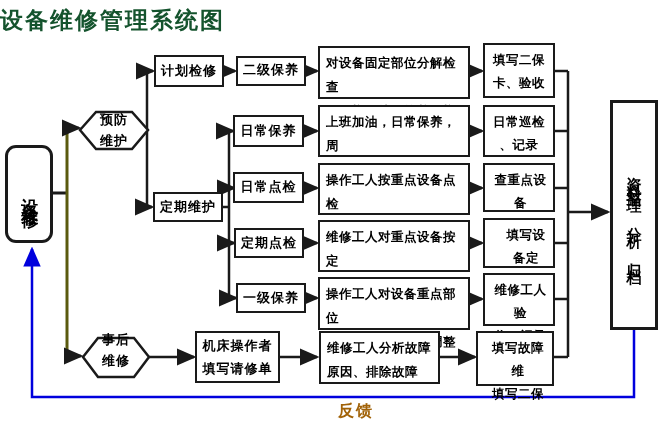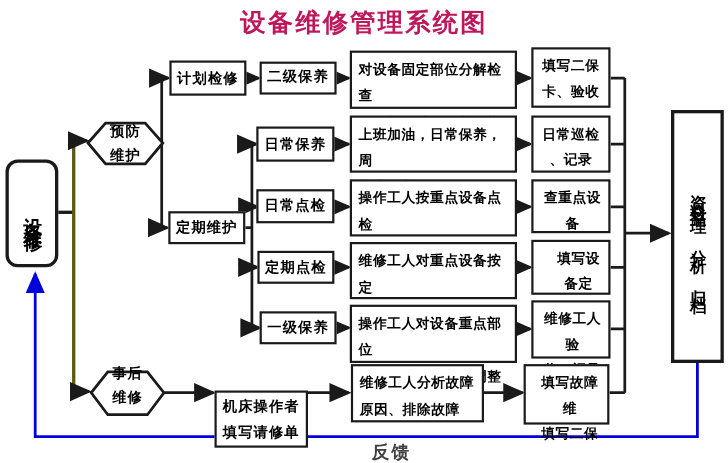--- a/index.html
+++ b/index.html
@@ -27,26 +27,26 @@
   .vert{
     writing-mode:vertical-rl;text-orientation:upright;
     border-width:3px;
   }
   .hex{
     position:absolute;display:flex;align-items:center;justify-content:center;
     color:#000;font-weight:bold;font-size:13px;text-align:right;
     white-space:pre-line;line-height:1.55;letter-spacing:1px;
   }
   #title{
-    position:absolute;left:0;top:5px;width:662px;text-align:center;
-    font-size:23px;font-weight:bold;color:#be185d;letter-spacing:2px;
+    position:absolute;left:0;top:5px;width:662px;text-align:left;
+    font-size:23px;font-weight:bold;color:#14532d;letter-spacing:2px;
   }
   #feedback-label{
     position:absolute;left:338px;top:401px;width:60px;
-    color:#404040;font-weight:bold;font-size:16px;letter-spacing:2px;
+    color:#a16207;font-weight:bold;font-size:16px;letter-spacing:2px;
   }
 </style>
 </head>
 <body>
 
 <div id="title">设备维修管理系统图</div>
 
 <svg id="wires" viewBox="0 0 662 421" xmlns="http://www.w3.org/2000/svg">
   <defs>
     <marker id="ah" markerWidth="8" markerHeight="8" refX="7" refY="3.5" orient="auto">
@@ -110,21 +110,21 @@
 
 <div class="node vert" style="left:5px;top:145px;width:48px;height:98px;border-radius:11px;font-size:17px;letter-spacing:5px;">设备维修</div>
 
 <div class="hex" style="left:80px;top:112px;width:68px;height:37px;">预防
 维护</div>
 <div class="hex" style="left:83px;top:338px;width:66px;height:25px;">事后
 维修</div>
 
 <div class="node small" style="left:154px;top:55px;width:70px;height:32px;">计划检修</div>
 <div class="node small" style="left:153px;top:192px;width:70px;height:30px;">定期维护</div>
-<div class="node small" style="left:195px;top:331px;width:85px;height:52px;font-size:13px;line-height:1.8;margin-top:24px;">机床操作者
+<div class="node small" style="left:195px;top:331px;width:85px;height:52px;font-size:13px;line-height:1.8;">机床操作者
 填写请修单</div>
 
 <div class="node small" style="left:236px;top:56px;width:70px;height:30px;font-family:Liberation Mono, monospace;">二级保养</div>
 <div class="node small" style="left:233px;top:115px;width:71px;height:32px;">日常保养</div>
 <div class="node small" style="left:233px;top:172px;width:71px;height:31px;">日常点检</div>
 <div class="node small" style="left:234px;top:228px;width:70px;height:30px;">定期点检</div>
 <div class="node small" style="left:236px;top:283px;width:70px;height:30px;">一级保养</div>
 
 <div class="node desc" style="left:318px;top:46px;width:152px;height:53px;">对设备固定部位分解检查
 、更换另件，修整，换油</div>

